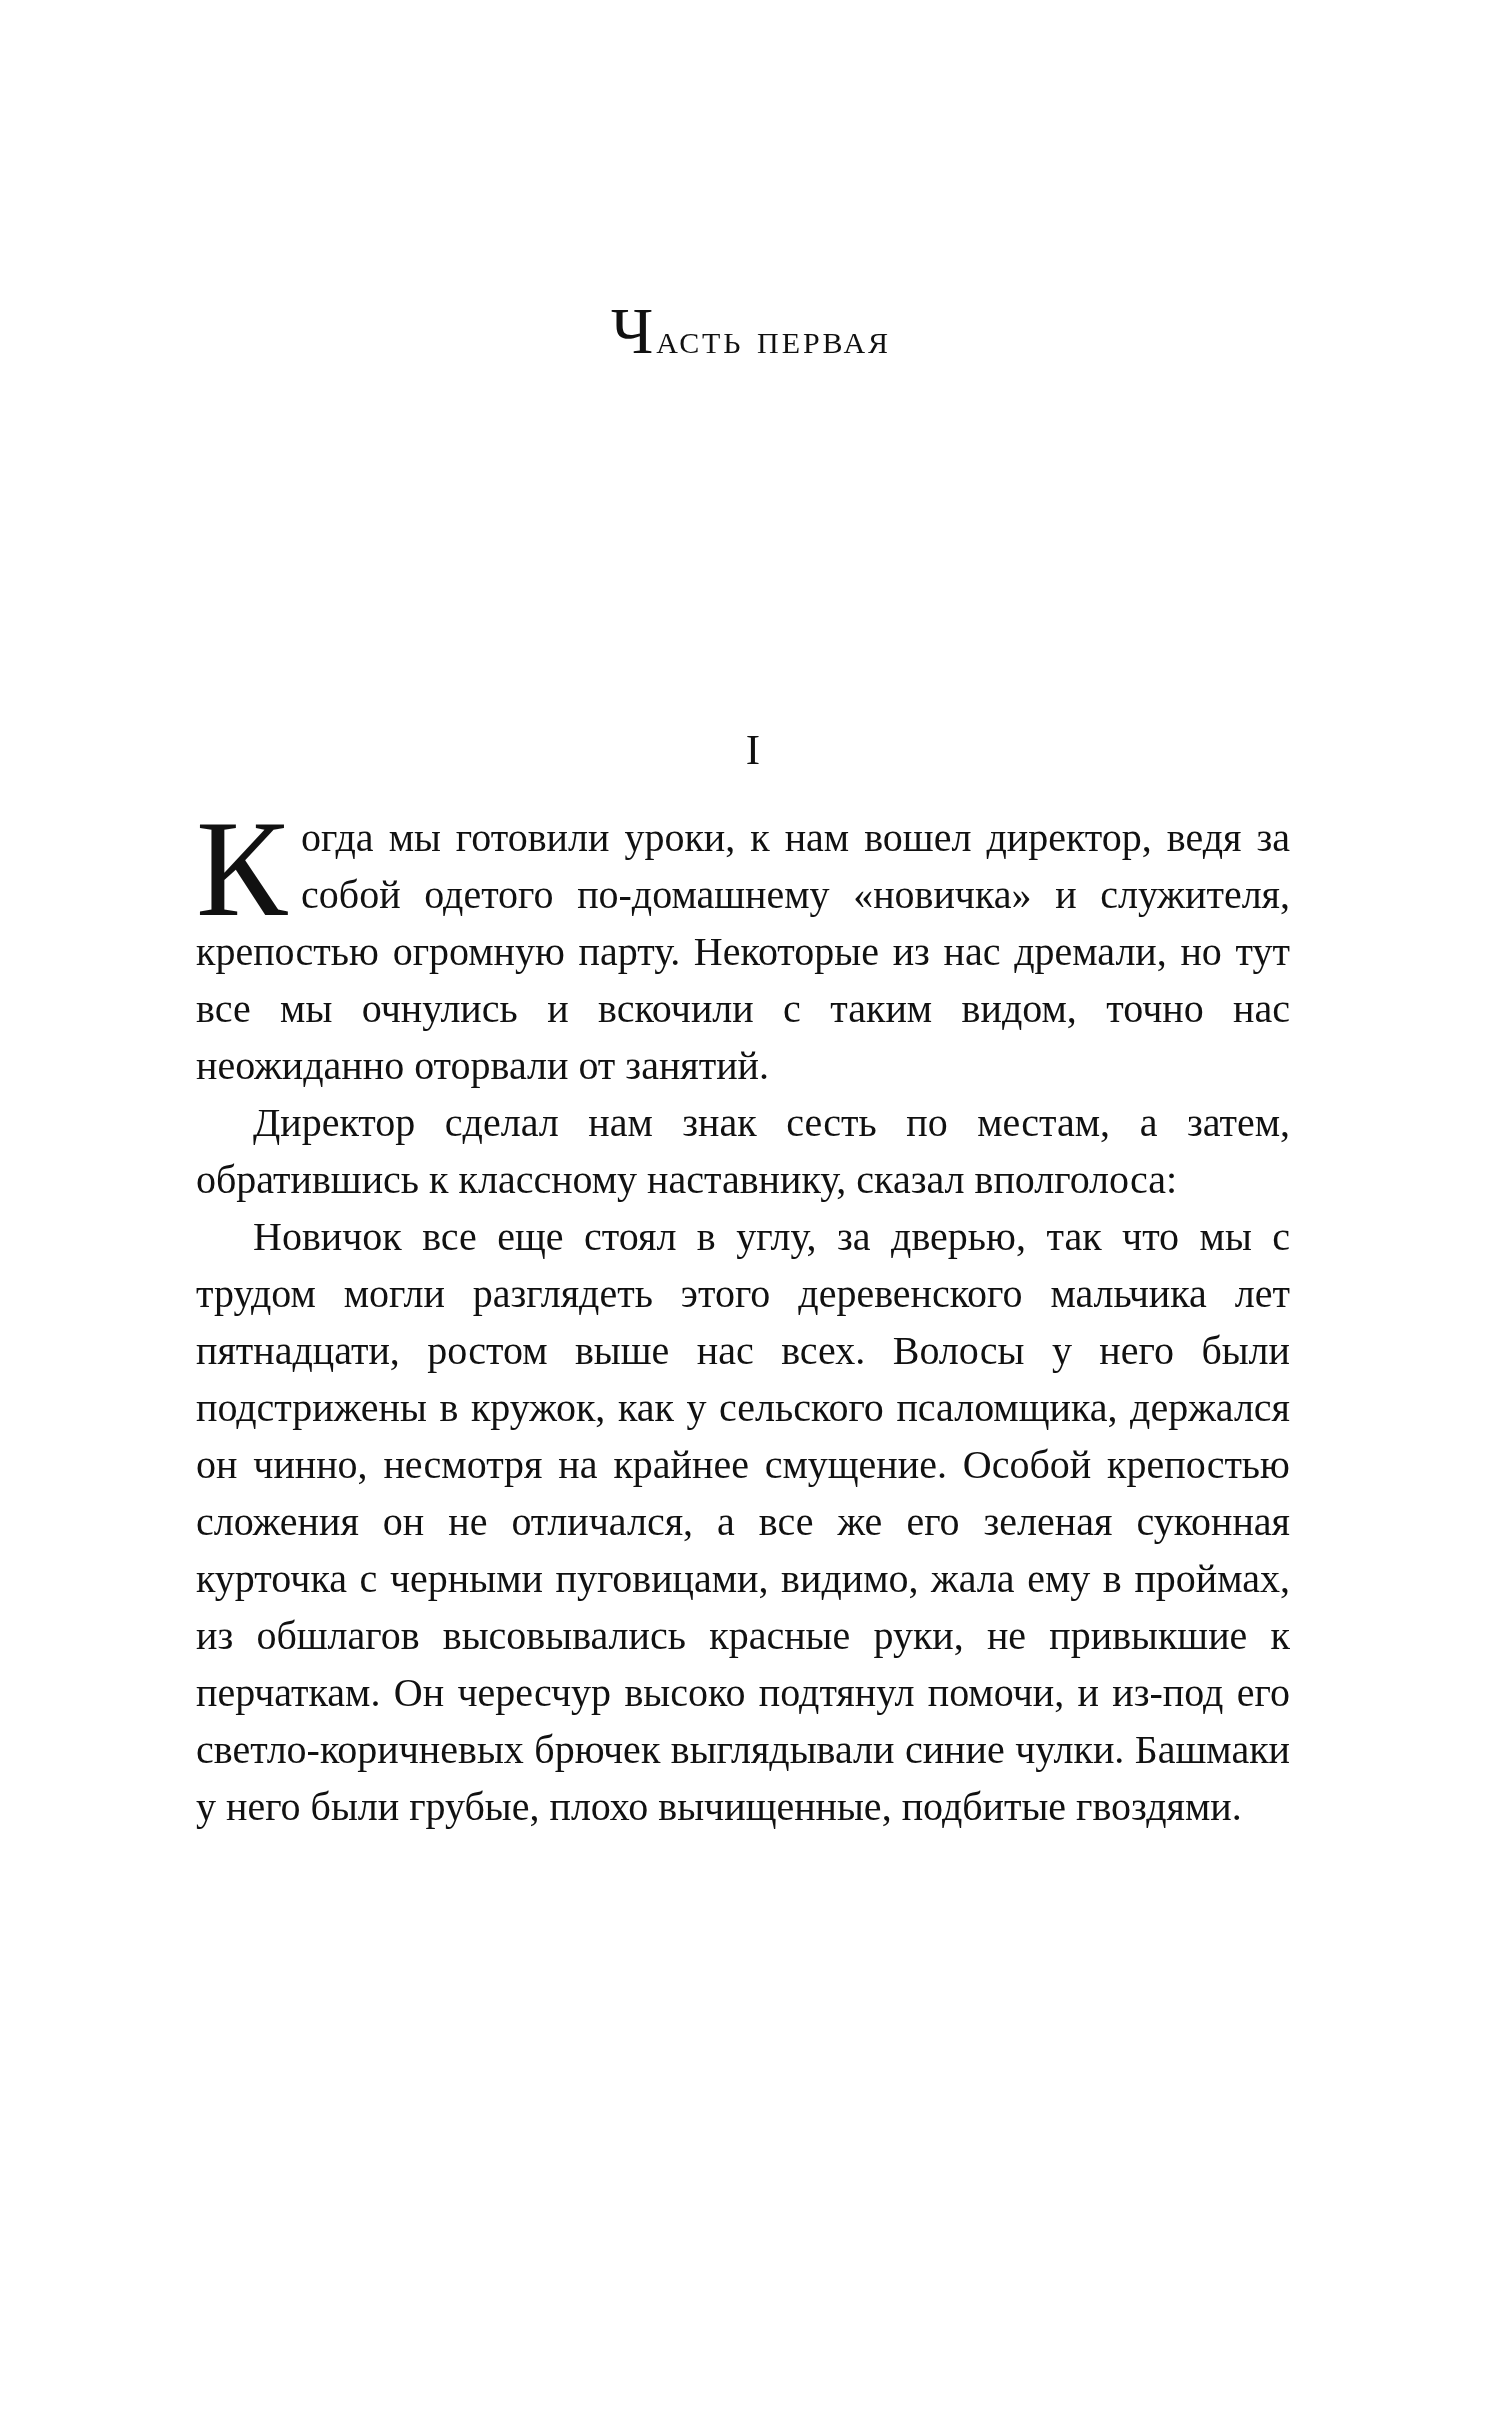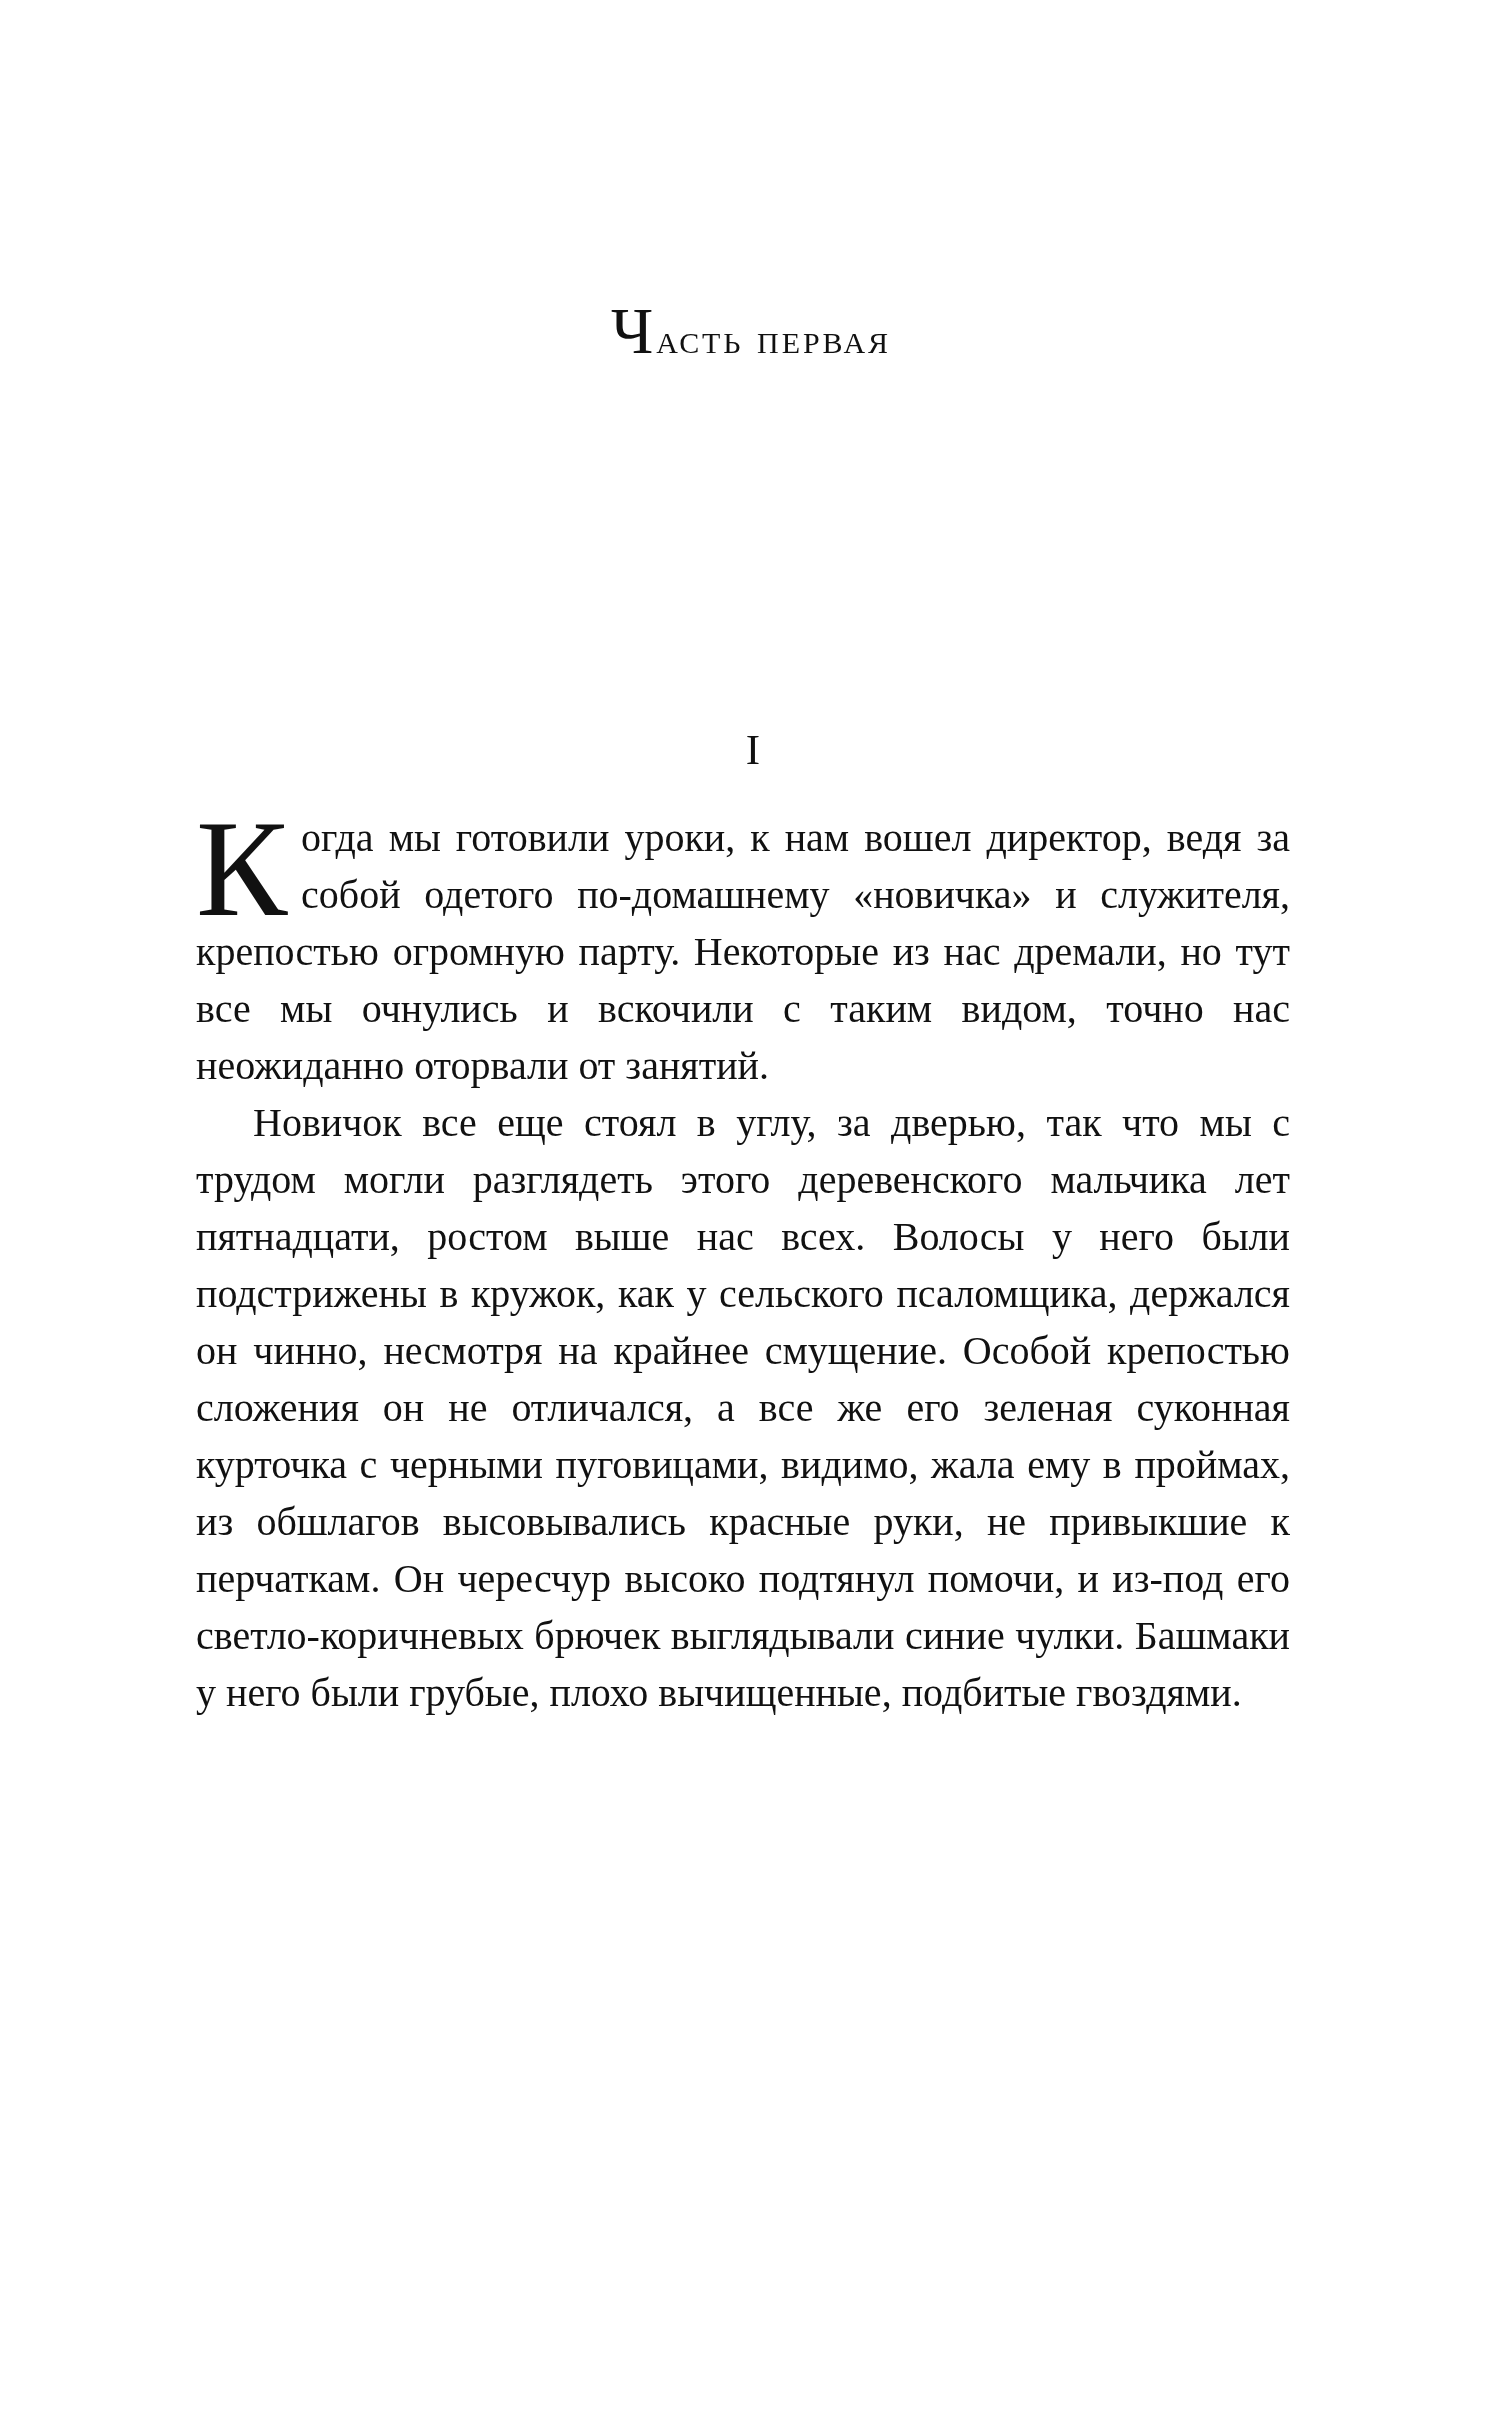--- a/index.html
+++ b/index.html
@@ -18,15 +18,16 @@
 </style>
 </head>
 <body>
 
 <div class="part-title"><span class="cap">Ч</span><span>асть первая</span></div>
 
 <div class="chapter-num">I</div>
 
 <div class="body-text">
   <p class="first"><span class="dropcap">К</span><span>огда мы готовили уроки, к нам вошел директор, ведя за собой одетого по-домашнему «новичка» и служителя, крепостью огромную парту. Некоторые из нас дремали, но тут все мы очнулись и вскочили с таким видом, точно нас неожиданно оторвали от занятий.</span></p>
+  <p>Директор сделал нам знак сесть по местам, а затем, обратившись к классному наставнику, сказал вполголоса:</p>
   <p>Новичок все еще стоял в углу, за дверью, так что мы с трудом могли разглядеть этого деревенского мальчика лет пятнадцати, ростом выше нас всех. Волосы у него были подстрижены в кружок, как у сельского псаломщика, держался он чинно, несмотря на крайнее смущение. Особой крепостью сложения он не отличался, а все же его зеленая суконная курточка с черными пуговицами, видимо, жала ему в проймах, из обшлагов высовывались красные руки, не привыкшие к перчаткам. Он чересчур высоко подтянул помочи, и из-под его светло-коричневых брючек выглядывали синие чулки. Башмаки у него были грубые, плохо вычищенные, подбитые гвоздями.</p>
 </div>
 
 
 </body></html>

